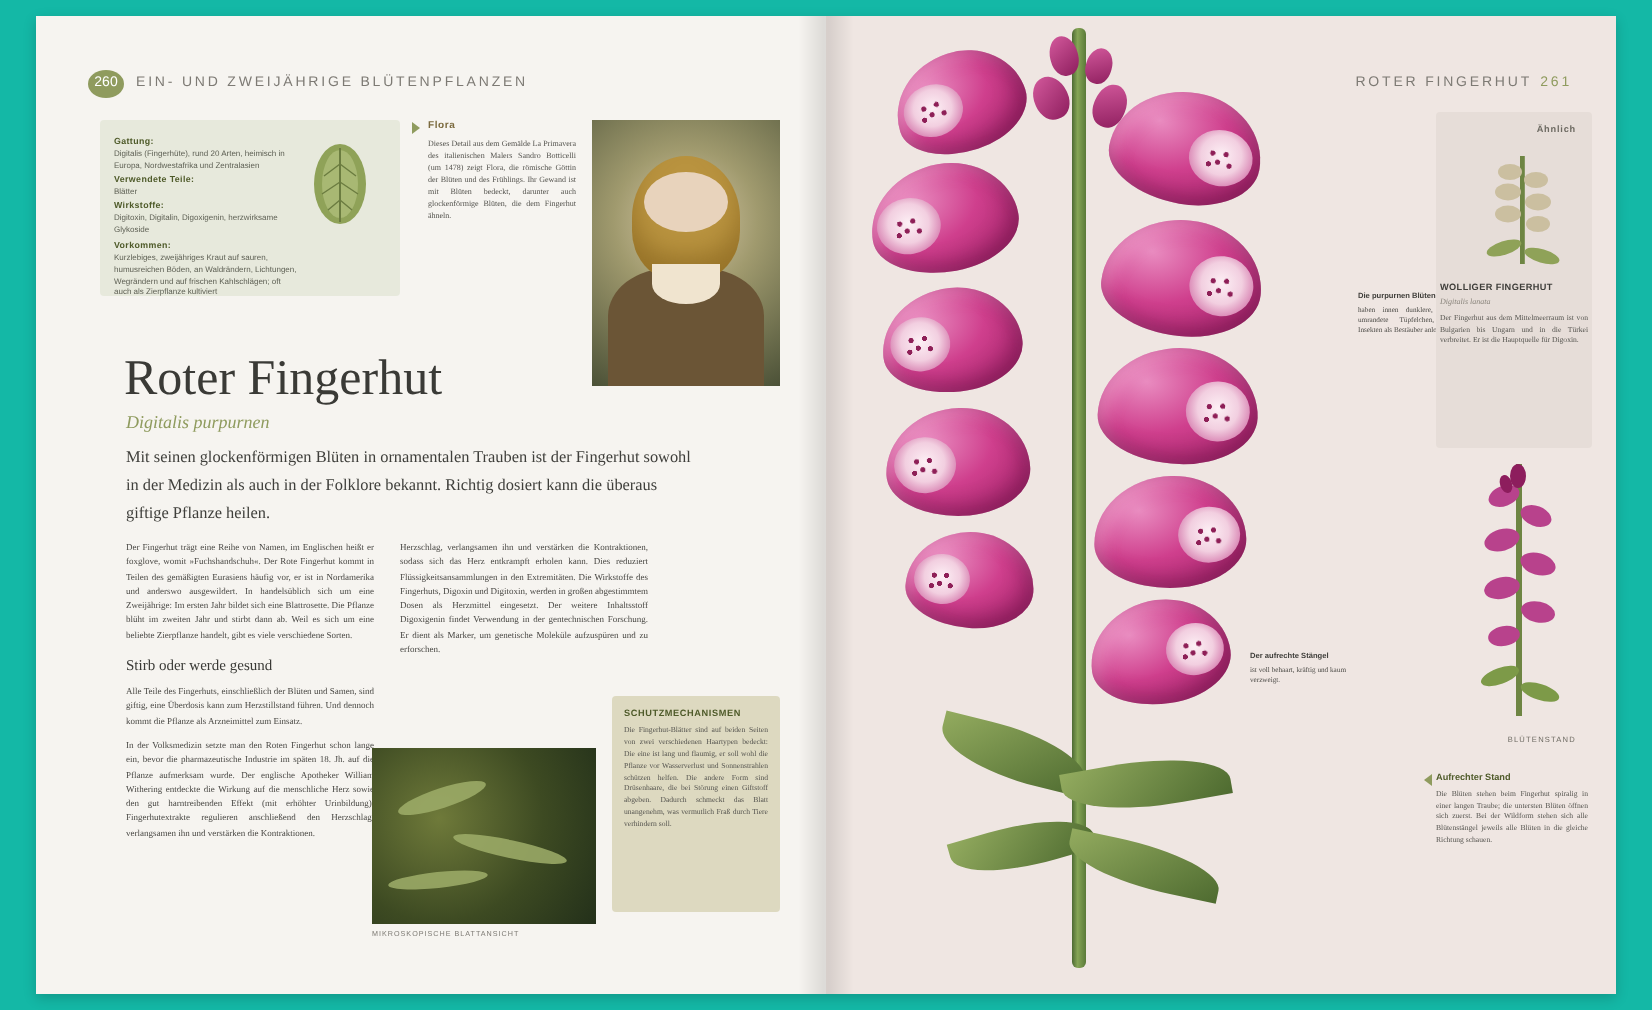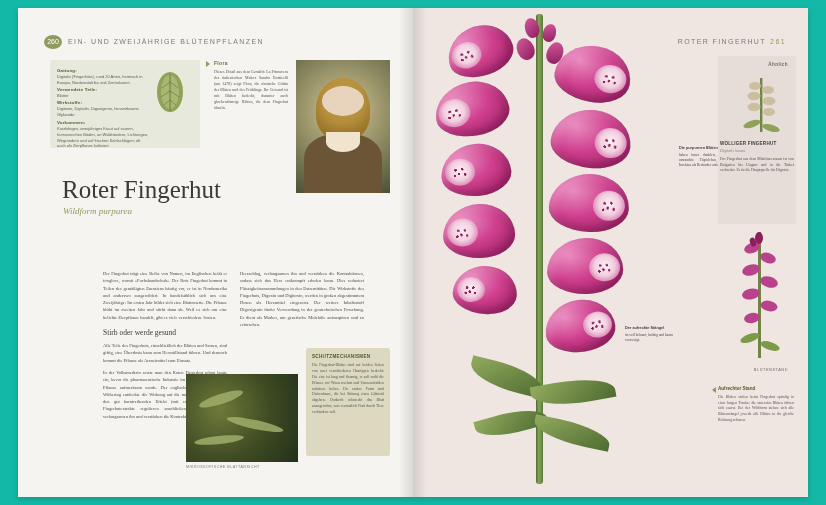--- a/index.html
+++ b/index.html
@@ -190,21 +190,20 @@
   }
 
   
   .col {
     position: absolute;
     width: 124px;
     font-size: 4.5px;
     line-height: 1.62;
     color: #4a4945;
     text-align: justify;
-    margin-left: 40px;
   }
   #col1 { left: 45px; top: 262px; }
   #col2 { left: 182px; top: 262px; }
   .col p { margin: 0 0 5px 0; }
   .subhead {
     font-family: "Liberation Serif", serif;
     font-size: 7.5px;
     color: #3a3a36;
     margin: 6px 0 3px 0;
     font-weight: normal;
@@ -464,21 +463,22 @@
 
       <div id="portrait">
         <div class="pbg"></div>
         <div class="body"></div>
         <div class="hair"></div>
         <div class="hair2"></div>
         <div class="collar"></div>
       </div>
 
       <div id="title">Roter Fingerhut</div>
-      <div id="subtitle">Wildform purpurea</div>
+      <div id="subtitle">Digitalis purpurnen</div>
+      <div id="lede">Mit seinen glockenförmigen Blüten in ornamentalen Trauben ist der Fingerhut sowohl in der Medizin als auch in der Folklore bekannt. Richtig dosiert kann die überaus giftige Pflanze heilen.</div>
 
       <div class="col" id="col1">
         <p>Der Fingerhut trägt eine Reihe von Namen, im Englischen heißt er foxglove, womit »Fuchshandschuh«. Der Rote Fingerhut kommt in Teilen des gemäßigten Eurasiens häufig vor, er ist in Nordamerika und anderswo ausgewildert. In handelsüblich sich um eine Zweijährige: Im ersten Jahr bildet sich eine Blattrosette. Die Pflanze blüht im zweiten Jahr und stirbt dann ab. Weil es sich um eine beliebte Zierpflanze handelt, gibt es viele verschiedene Sorten.</p>
         <div class="subhead">Stirb oder werde gesund</div>
         <p>Alle Teile des Fingerhuts, einschließlich der Blüten und Samen, sind giftig, eine Überdosis kann zum Herzstillstand führen. Und dennoch kommt die Pflanze als Arzneimittel zum Einsatz.</p>
         <p>In der Volksmedizin setzte man den Roten Fingerhut schon lange ein, bevor die pharmazeutische Industrie im späten 18. Jh. auf die Pflanze aufmerksam wurde. Der englische Apotheker William Withering entdeckte die Wirkung auf die menschliche Herz sowie den gut harntreibenden Effekt (mit erhöhter Urinbildung). Fingerhutextrakte regulieren anschließend den Herzschlag, verlangsamen ihn und verstärken die Kontraktionen.</p>
       </div>
       <div class="col" id="col2">
         <p>Herzschlag, verlangsamen ihn und verstärken die Kontraktionen, sodass sich das Herz entkrampft erholen kann. Dies reduziert Flüssigkeitsansammlungen in den Extremitäten. Die Wirkstoffe des Fingerhuts, Digoxin und Digitoxin, werden in großen abgestimmtem Dosen als Herzmittel eingesetzt. Der weitere Inhaltsstoff Digoxigenin findet Verwendung in der gentechnischen Forschung. Er dient als Marker, um genetische Moleküle aufzuspüren und zu erforschen.</p>
       </div>

